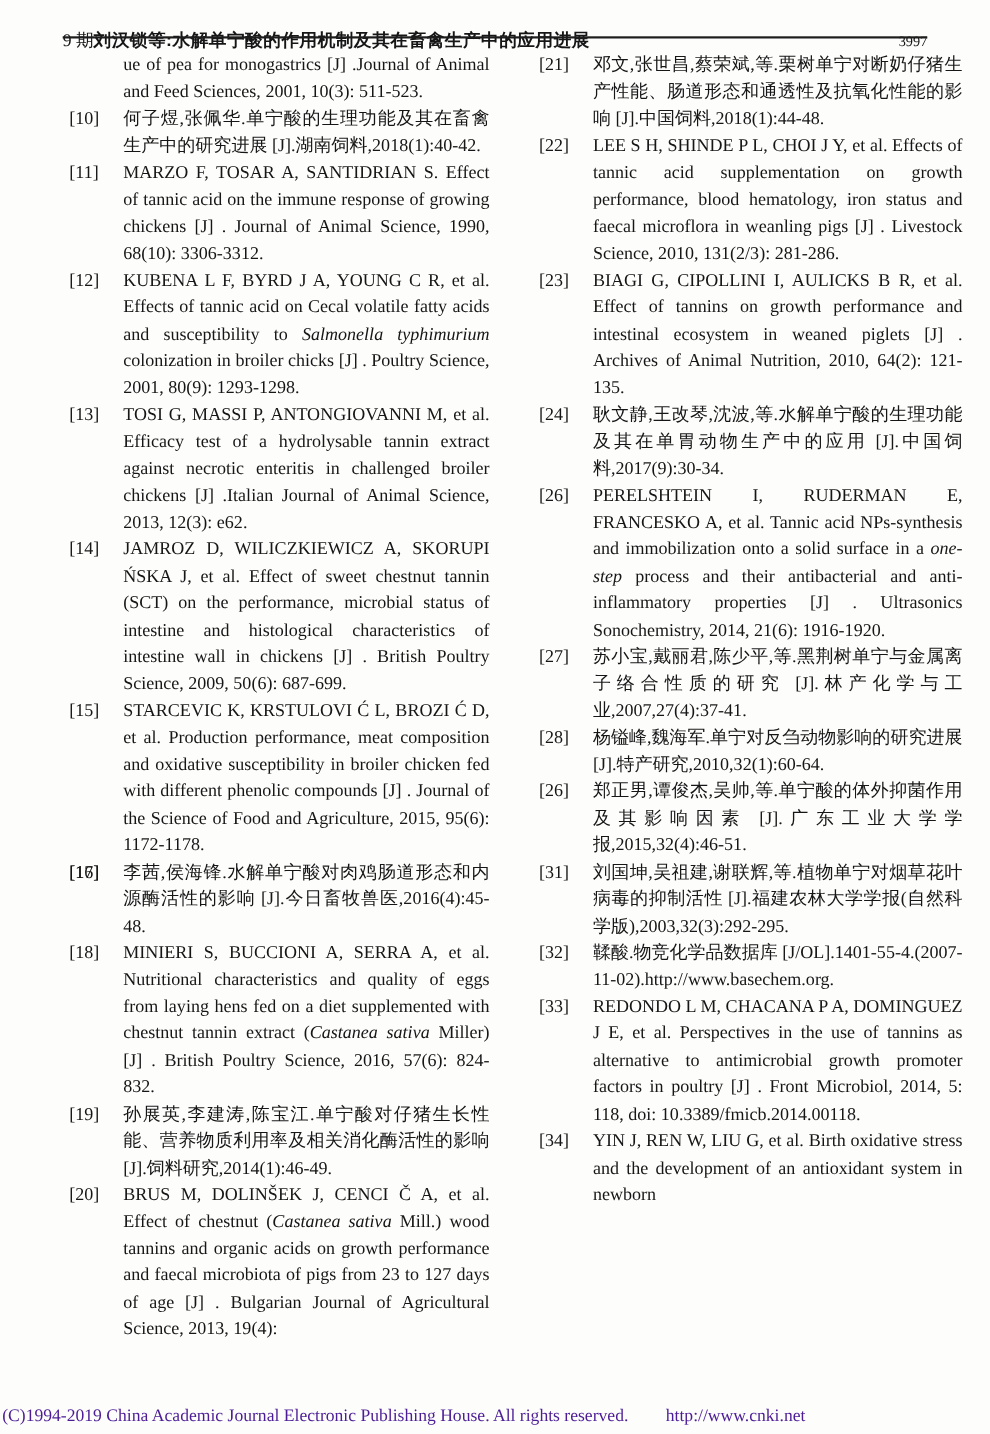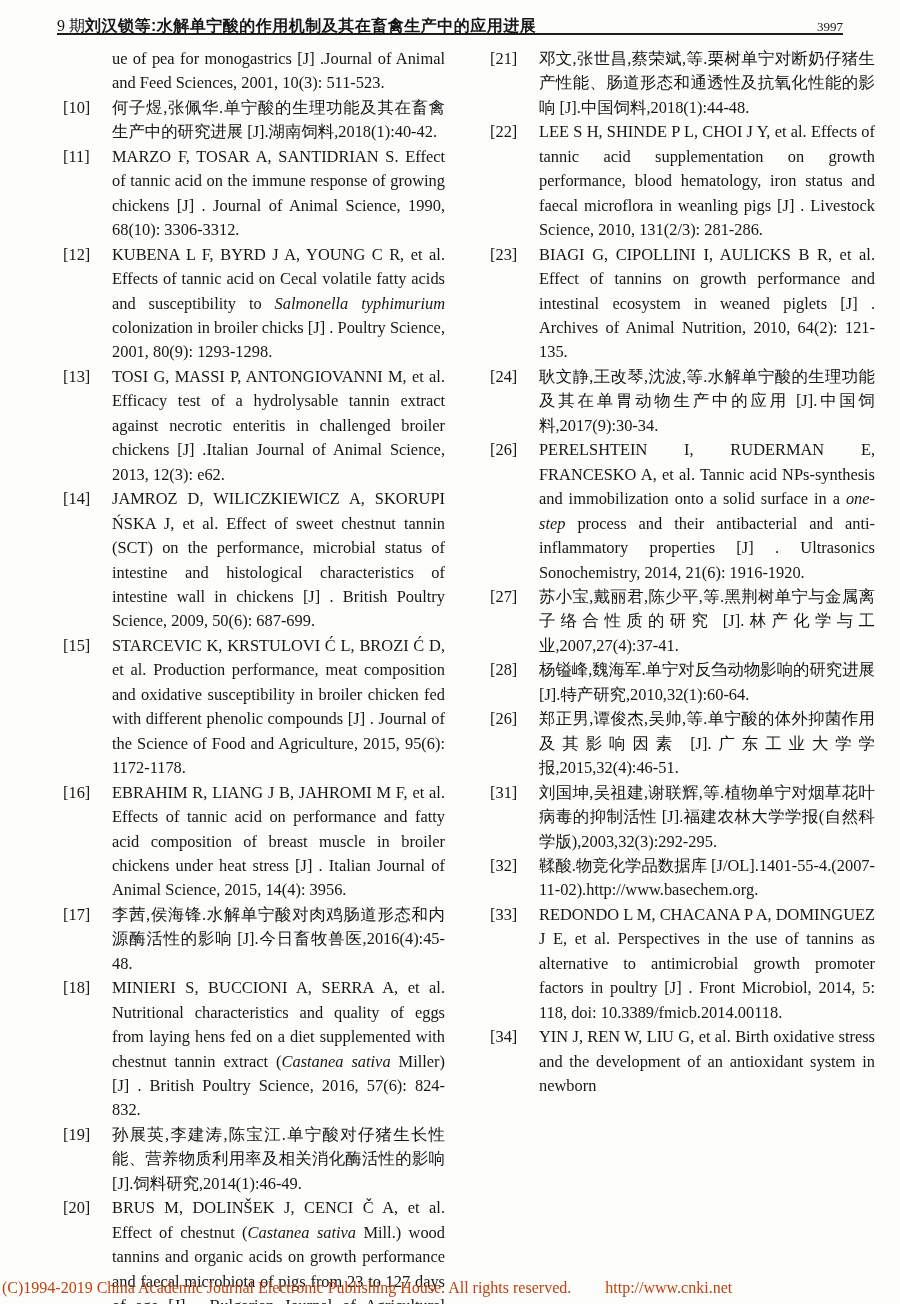--- a/index.html
+++ b/index.html
@@ -1,31 +1,31 @@
 <!DOCTYPE html>
 <html><head>
 <meta charset="utf-8">
 <style>
   html,body{margin:0;padding:0;background:#e8e8e8;}
   .page{position:relative;width:900px;height:1304px;background:#fdfdfc;overflow:hidden;
         font-family:"Liberation Serif","DejaVu Serif",serif;color:#161616;}
-  .hdr{position:absolute;top:16px;left:57px;right:57px;display:flex;align-items:baseline;}
+  .hdr{position:absolute;top:27px;left:57px;right:57px;display:flex;align-items:baseline;}
   .hdr-issue{font-size:16px;white-space:nowrap;}
   .hdr-title{flex:1;font-family:"Liberation Sans","DejaVu Sans",sans-serif;
              font-weight:600;font-size:16px;letter-spacing:.5px;}
   .hdr-page{font-size:13px;white-space:nowrap;}
   .rule{position:absolute;top:33px;left:57px;width:786px;height:2px;background:#1d1d1d;}
   .col{position:absolute;top:47px;font-size:16.4px;line-height:24.45px;}
   .col-left{left:63px;width:382px;}
   .col-right{left:490px;width:385px;}
   .ref{position:relative;padding-left:49px;text-align:justify;}
   .ref .num{position:absolute;left:0;top:0;}
   .ref i{font-style:italic;}
   .ftr{position:absolute;left:0;top:1279px;width:900px;white-space:nowrap;
-       color:#c2410c;font-size:16px;}
+       color:#4c1d95;font-size:16px;}
   .ftr .cpy{margin-left:2px;}
   .ftr .url{margin-left:30px;}
 </style>
 </head>
 <body>
 
 <div class="page">
 
   <div class="hdr">
     <span class="hdr-issue">9 期</span>
@@ -36,21 +36,21 @@
   <div class="rule"></div>
 
   <div class="col col-left" id="col-left">
       <div class="ref"><span class="txt">ue of pea for monogastrics [J] .Journal of Animal and Feed Sciences, 2001, 10(3): 511-523.</span></div>
       <div class="ref"><span class="num">[10]</span><span class="txt">何子煜,张佩华.单宁酸的生理功能及其在畜禽生产中的研究进展 [J].湖南饲料,2018(1):40-42.</span></div>
       <div class="ref"><span class="num">[11]</span><span class="txt">MARZO F, TOSAR A, SANTIDRIAN S. Effect of tannic acid on the immune response of growing chickens [J] . Journal of Animal Science, 1990, 68(10): 3306-3312.</span></div>
       <div class="ref"><span class="num">[12]</span><span class="txt">KUBENA L F, BYRD J A, YOUNG C R, et al. Effects of tannic acid on Cecal volatile fatty acids and susceptibility to <i>Salmonella typhimurium</i> colonization in broiler chicks [J] . Poultry Science, 2001, 80(9): 1293-1298.</span></div>
       <div class="ref"><span class="num">[13]</span><span class="txt">TOSI G, MASSI P, ANTONGIOVANNI M, et al. Efficacy test of a hydrolysable tannin extract against necrotic enteritis in challenged broiler chickens [J] .Italian Journal of Animal Science, 2013, 12(3): e62.</span></div>
       <div class="ref"><span class="num">[14]</span><span class="txt">JAMROZ D, WILICZKIEWICZ A, SKORUPI ŃSKA J, et al. Effect of sweet chestnut tannin (SCT) on the performance, microbial status of intestine and histological characteristics of intestine wall in chickens [J] . British Poultry Science, 2009, 50(6): 687-699.</span></div>
       <div class="ref"><span class="num">[15]</span><span class="txt">STARCEVIC K, KRSTULOVI Ć L, BROZI Ć D, et al. Production performance, meat composition and oxidative susceptibility in broiler chicken fed with different phenolic compounds [J] . Journal of the Science of Food and Agriculture, 2015, 95(6): 1172-1178.</span></div>
-      <div class="ref"><span class="num">[16]</span><span class="txt">EBRAHIM R, LIANG J B, JAHROMI M F, et al. Effects of tannic acid on performance and fatty acid composition of breast muscle in broiler chickens under heat stress [J] . Italian Journal of Animal Science, 2015, 14(4): 3956.</span></div>
+      <div class="ref"><span class="num">[16]</span></div>
       <div class="ref"><span class="num">[17]</span><span class="txt">李茜,侯海锋.水解单宁酸对肉鸡肠道形态和内源酶活性的影响 [J].今日畜牧兽医,2016(4):45-48.</span></div>
       <div class="ref"><span class="num">[18]</span><span class="txt">MINIERI S, BUCCIONI A, SERRA A, et al. Nutritional characteristics and quality of eggs from laying hens fed on a diet supplemented with chestnut tannin extract (<i>Castanea sativa</i> Miller) [J] . British Poultry Science, 2016, 57(6): 824-832.</span></div>
       <div class="ref"><span class="num">[19]</span><span class="txt">孙展英,李建涛,陈宝江.单宁酸对仔猪生长性能、营养物质利用率及相关消化酶活性的影响 [J].饲料研究,2014(1):46-49.</span></div>
       <div class="ref"><span class="num">[20]</span><span class="txt">BRUS M, DOLINŠEK J, CENCI Č A, et al. Effect of chestnut (<i>Castanea sativa</i> Mill.) wood tannins and organic acids on growth performance and faecal microbiota of pigs from 23 to 127 days of age [J] . Bulgarian Journal of Agricultural Science, 2013, 19(4):</span></div>
     </div>
   <div class="col col-right" id="col-right">
       <div class="ref"><span class="num">[21]</span><span class="txt">邓文,张世昌,蔡荣斌,等.栗树单宁对断奶仔猪生产性能、肠道形态和通透性及抗氧化性能的影响 [J].中国饲料,2018(1):44-48.</span></div>
       <div class="ref"><span class="num">[22]</span><span class="txt">LEE S H, SHINDE P L, CHOI J Y, et al. Effects of tannic acid supplementation on growth performance, blood hematology, iron status and faecal microflora in weanling pigs [J] . Livestock Science, 2010, 131(2/3): 281-286.</span></div>
       <div class="ref"><span class="num">[23]</span><span class="txt">BIAGI G, CIPOLLINI I, AULICKS B R, et al. Effect of tannins on growth performance and intestinal ecosystem in weaned piglets [J] . Archives of Animal Nutrition, 2010, 64(2): 121-135.</span></div>
       <div class="ref"><span class="num">[24]</span><span class="txt">耿文静,王改琴,沈波,等.水解单宁酸的生理功能及其在单胃动物生产中的应用 [J].中国饲料,2017(9):30-34.</span></div>

